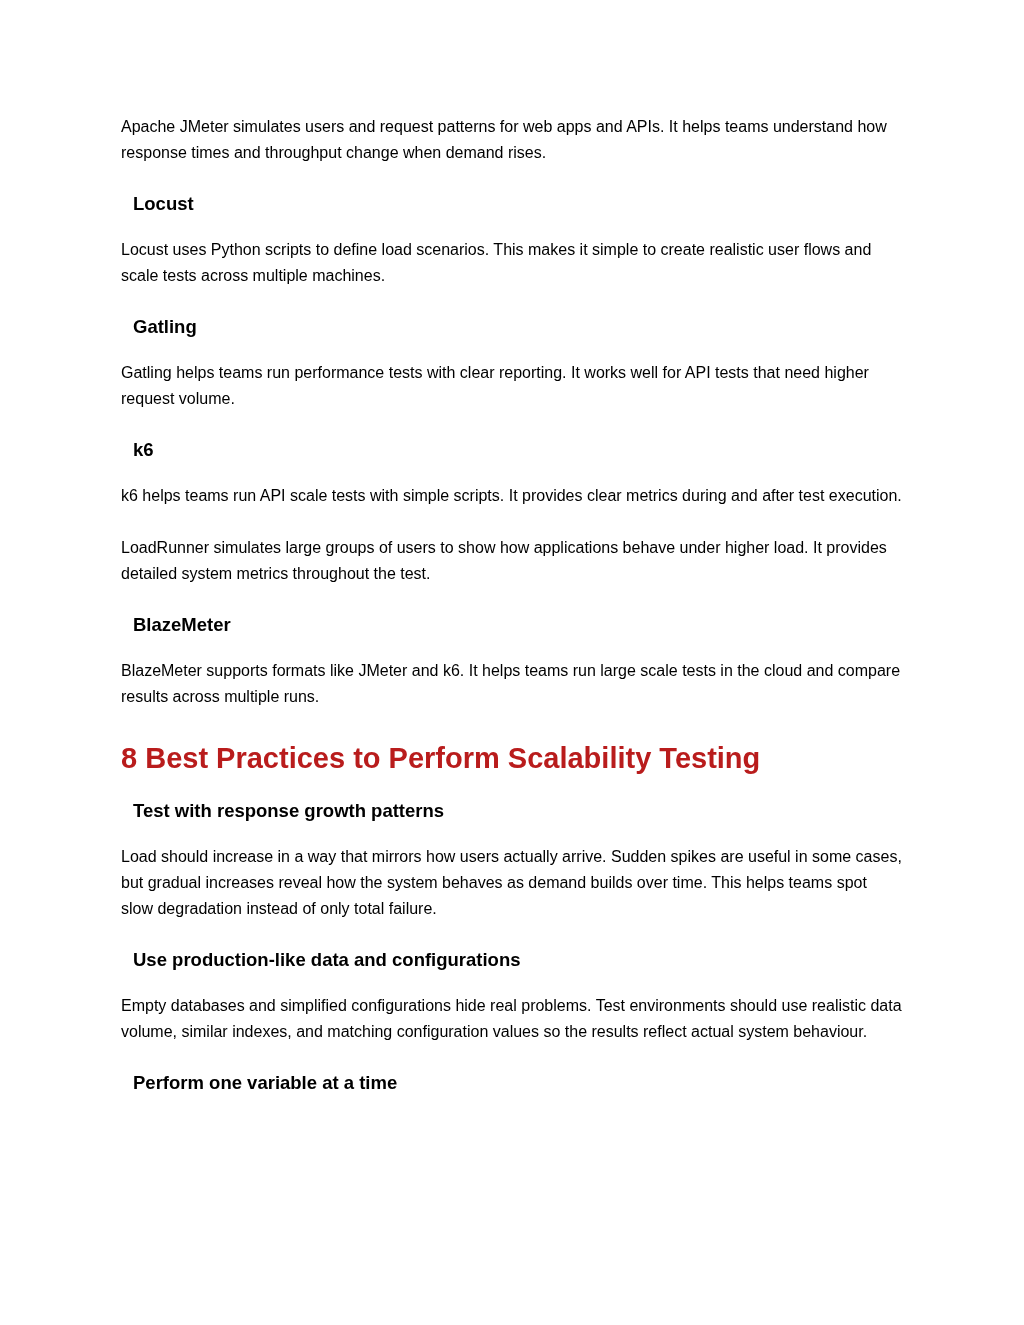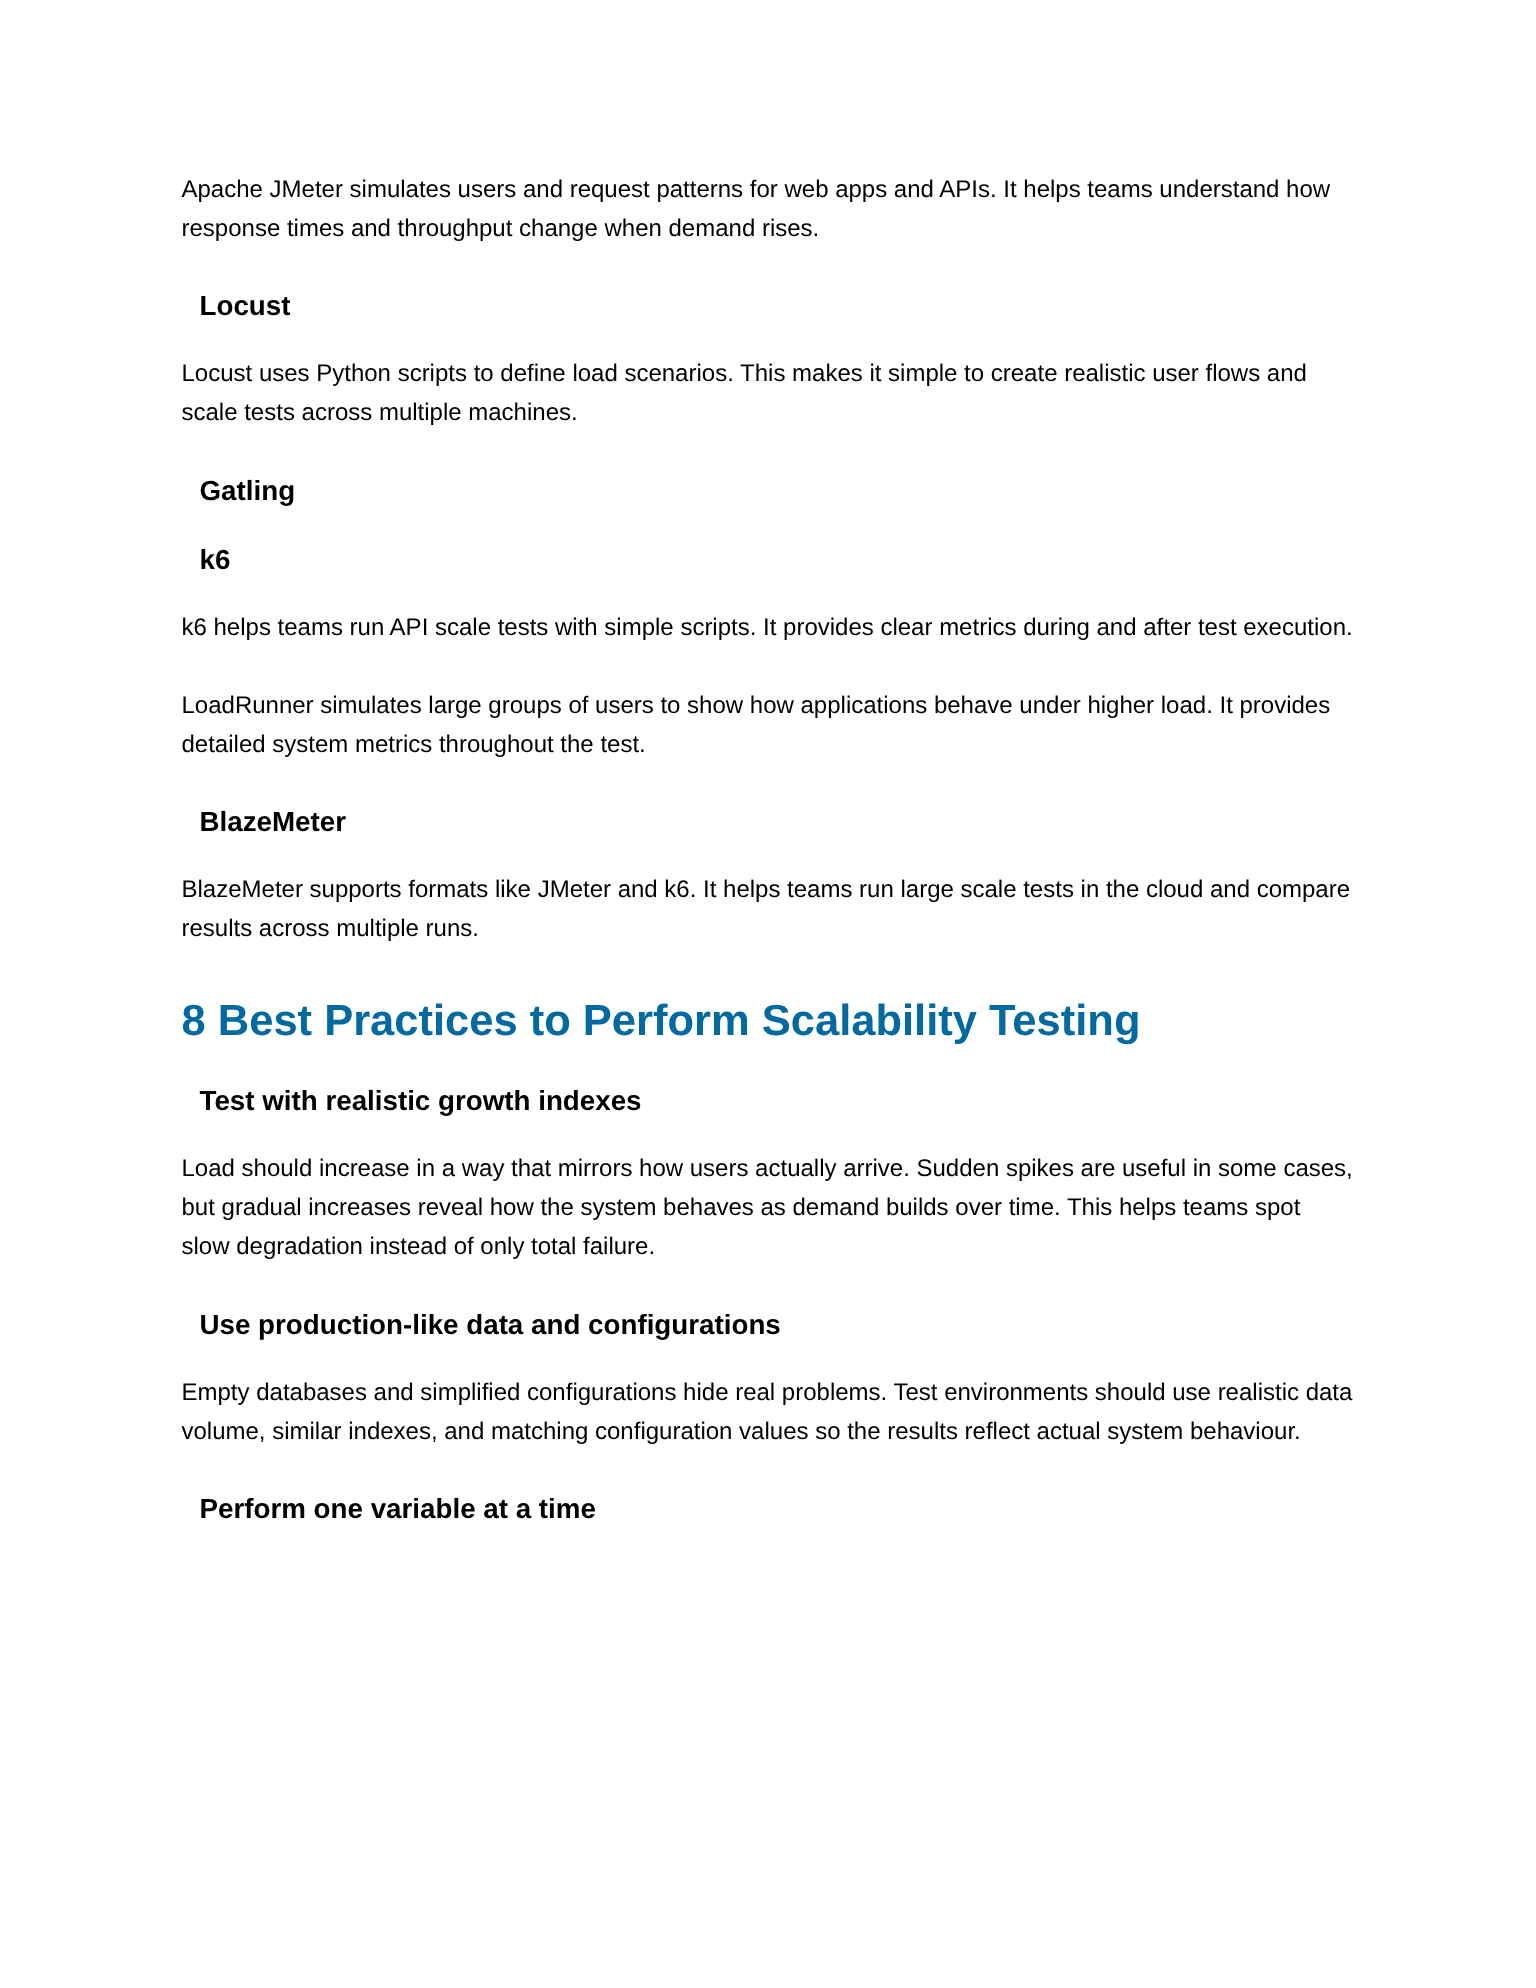--- a/index.html
+++ b/index.html
@@ -33,35 +33,36 @@
     line-height: 24px;
     font-weight: 700;
     margin: 22px 0 21px 12px;
     color: #000000;
   }
   .doc-h1 {
     font-size: 29px;
     line-height: 38px;
     font-weight: 700;
     margin: 29px 0 18px 0;
-    color: #0369a1;
+    color: #b91c1c;
   }
 </style>
 </head>
 <body>
 
 <div class="page">
   <p class="doc-p">Apache JMeter simulates users and request patterns for web apps and APIs. It helps teams understand how response times and throughput change when demand rises.</p>
   <h3 class="doc-h3">Locust</h3>
   <p class="doc-p">Locust uses Python scripts to define load scenarios. This makes it simple to create realistic user flows and scale tests across multiple machines.</p>
   <h3 class="doc-h3">Gatling</h3>
+  <p class="doc-p">Gatling helps teams run performance tests with clear reporting. It works well for API tests that need higher request volume.</p>
   <h3 class="doc-h3">k6</h3>
   <p class="doc-p">k6 helps teams run API scale tests with simple scripts. It provides clear metrics during and after test execution.</p>
   <p class="doc-p">LoadRunner simulates large groups of users to show how applications behave under higher load. It provides detailed system metrics throughout the test.</p>
   <h3 class="doc-h3">BlazeMeter</h3>
   <p class="doc-p">BlazeMeter supports formats like JMeter and k6. It helps teams run large scale tests in the cloud and compare results across multiple runs.</p>
   <h1 class="doc-h1">8 Best Practices to Perform Scalability Testing</h1>
-  <h3 class="doc-h3">Test with realistic growth indexes</h3>
+  <h3 class="doc-h3">Test with response growth patterns</h3>
   <p class="doc-p">Load should increase in a way that mirrors how users actually arrive. Sudden spikes are useful in some cases, but gradual increases reveal how the system behaves as demand builds over time. This helps teams spot slow degradation instead of only total failure.</p>
   <h3 class="doc-h3">Use production-like data and configurations</h3>
   <p class="doc-p">Empty databases and simplified configurations hide real problems. Test environments should use realistic data volume, similar indexes, and matching configuration values so the results reflect actual system behaviour.</p>
   <h3 class="doc-h3">Perform one variable at a time</h3>
 </div>
 
 </body></html>

